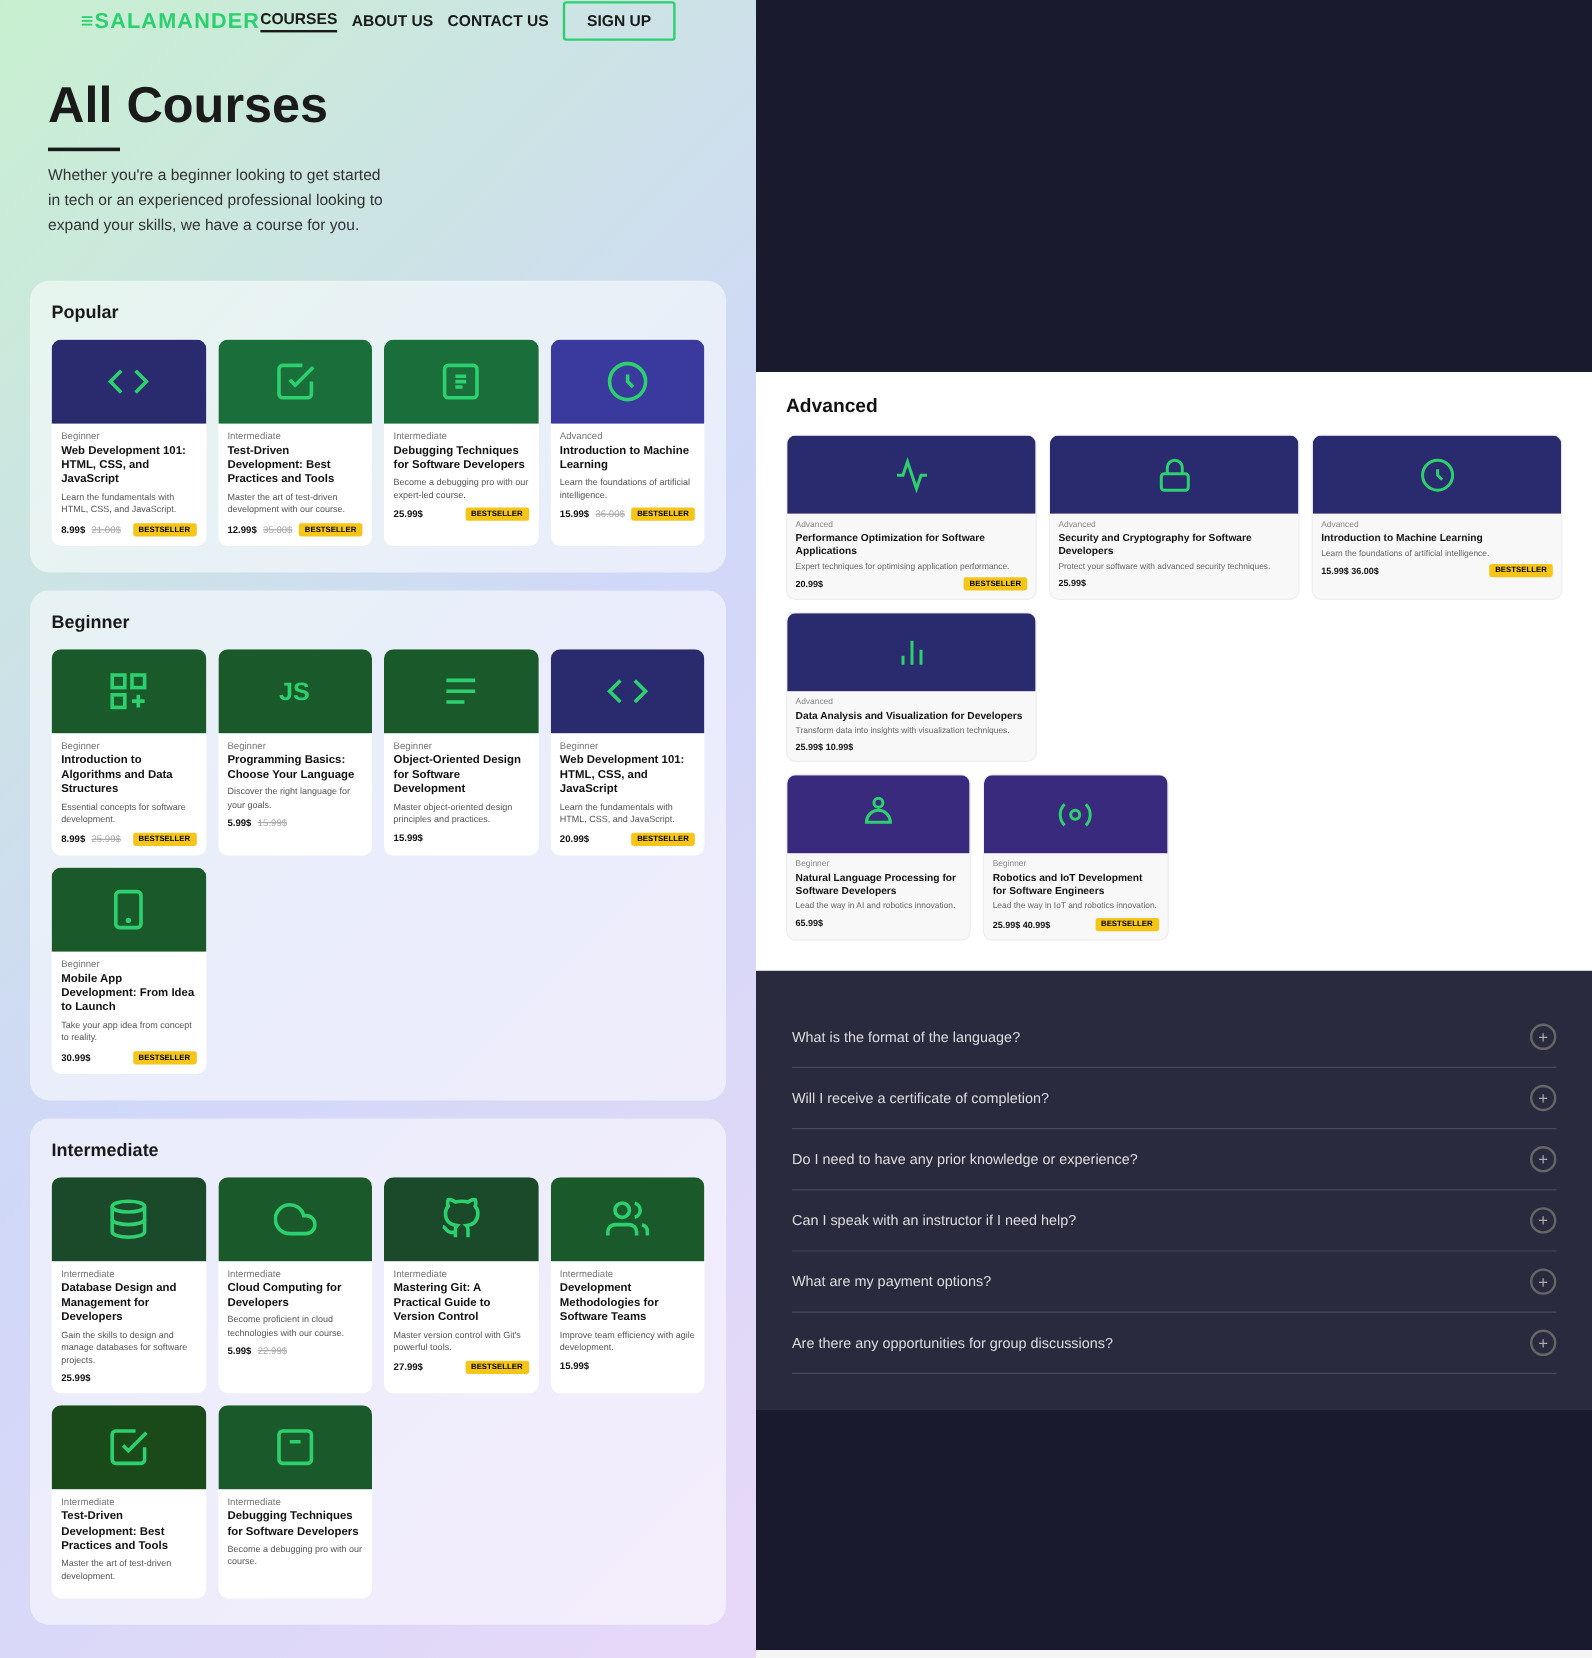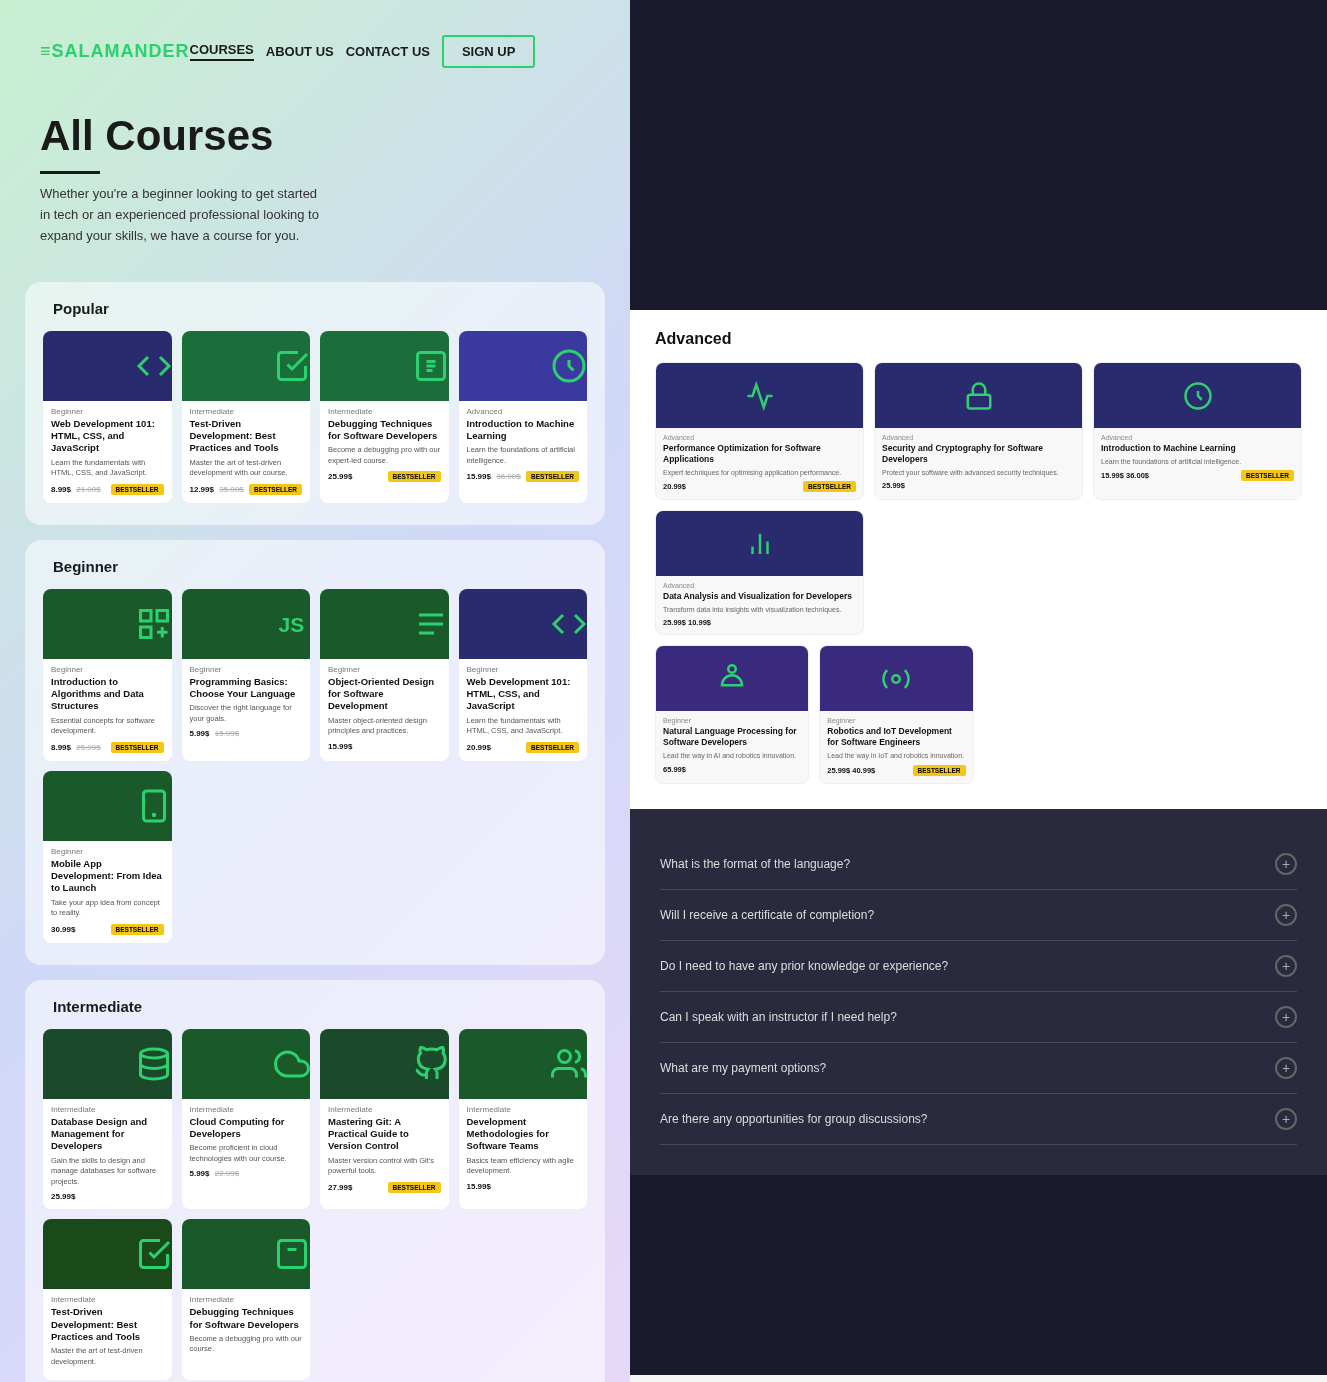--- a/index.html
+++ b/index.html
@@ -12,24 +12,23 @@
       width: 630px;
       min-height: 1382px;
       background: linear-gradient(135deg, #c8f0d0 0%, #d0d8f8 50%, #e8d8f8 100%);
       overflow: hidden;
     }
 
     
     .navbar {
       display: flex;
       align-items: center;
-      justify-content: flex-start;
-      padding: 15px 40px;
+      justify-content: center;
+      padding: 1px 40px;
       background: transparent;
-      margin-top: 20px;
     }
     .logo {
       font-weight: 900;
       font-size: 18px;
       color: #1a1a1a;
       letter-spacing: 1px;
     }
     .logo span { color: #2dd06e; }
     .nav-links { display: flex; gap: 12px; align-items: center; }
     .nav-link {
@@ -81,41 +80,40 @@
       margin: 15px 25px;
       background: rgba(255,255,255,0.55);
       border-radius: 16px;
       padding: 18px 18px 22px;
     }
     .section-title {
       font-size: 15px;
       font-weight: 800;
       color: #1a1a1a;
       margin-bottom: 14px;
-      margin-left: 10px;
     }
     .cards-grid {
       display: grid;
       grid-template-columns: repeat(4, 1fr);
       gap: 10px;
     }
 
     
     .course-card {
       background: #fff;
       border-radius: 8px;
       overflow: hidden;
       cursor: pointer;
     }
     .card-thumb {
       width: 100%;
       height: 70px;
       display: flex;
       align-items: center;
-      justify-content: flex-end;
+      justify-content: center;
     }
     .card-thumb svg { width: 36px; height: 36px; fill: none; stroke: #2dd06e; stroke-width: 2; }
     .card-body { padding: 6px 8px 8px; }
     .card-level {
       font-size: 8px;
       color: #777;
       margin-bottom: 2px;
     }
     .card-title {
       font-size: 9.5px;
@@ -554,21 +552,21 @@
           <svg viewBox="0 0 24 24" stroke="#2dd06e" fill="none" stroke-width="2" width="36" height="36">
               <path d="M17 21v-2a4 4 0 00-4-4H5a4 4 0 00-4 4v2"></path>
               <circle cx="9" cy="7" r="4"></circle>
               <path d="M23 21v-2a4 4 0 00-3-3.87"></path>
               <path d="M16 3.13a4 4 0 010 7.75"></path>
             </svg>
         </div>
         <div class="card-body">
           <div class="card-level">Intermediate</div>
           <div class="card-title">Development Methodologies for Software Teams</div>
-          <div class="card-desc">Basics team efficiency with agile development.</div>
+          <div class="card-desc">Improve team efficiency with agile development.</div>
           <div class="card-footer">
             <span class="card-price">15.99$</span>
           </div>
         </div>
       </div>
     </div>
 
     <div class="intermediate-extra">
 
       <div class="course-card">

